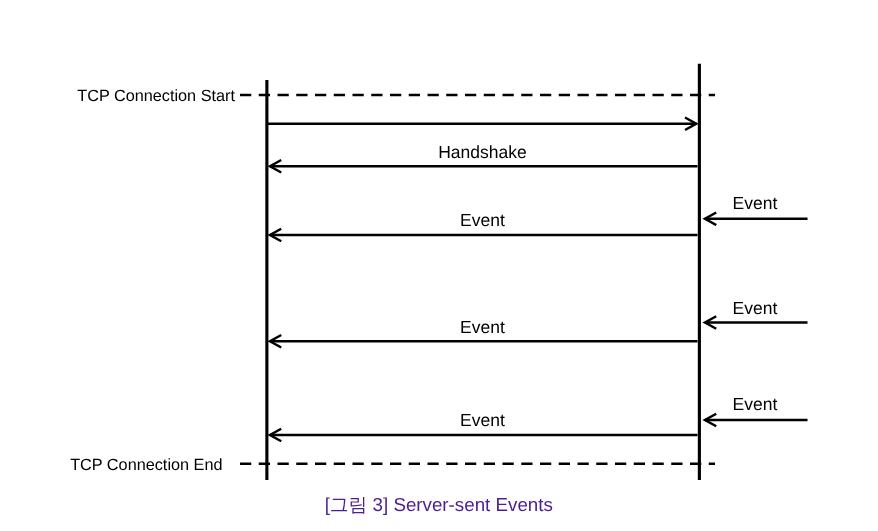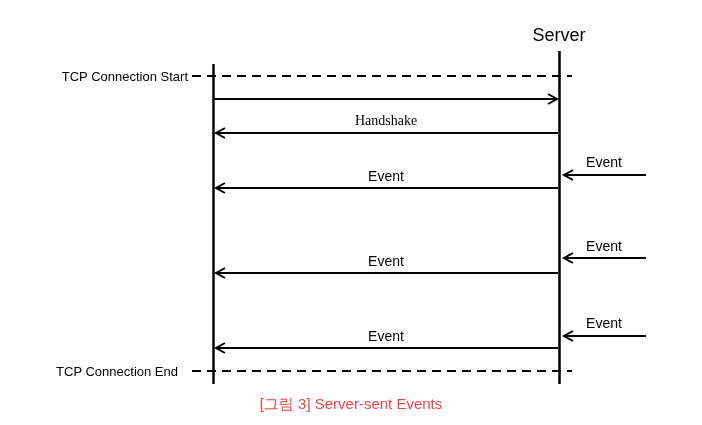--- a/index.html
+++ b/index.html
@@ -45,21 +45,21 @@
     left: 562px;
     width: 84px;
     font-size: 14px;
     text-align: center;
   }
   .caption {
     left: 0;
     width: 702px;
     font-size: 15px;
     text-align: center;
-    color: #ef4444;
+    color: #4c1d95;
   }
 </style>
 </head>
 <body>
 
 <div class="stage">
 
   <svg class="layer-lines" width="702" height="425" viewBox="0 0 702 425" xmlns="http://www.w3.org/2000/svg">
     <defs>
       <marker id="vhead" markerWidth="14" markerHeight="14" refX="10.5" refY="6" orient="auto" markerUnits="userSpaceOnUse">
@@ -79,28 +79,25 @@
     <line x1="558" y1="273" x2="216" y2="273" stroke="#000000" stroke-width="2" marker-end="url(#vhead)"></line>
     <line x1="558" y1="348" x2="216" y2="348" stroke="#000000" stroke-width="2" marker-end="url(#vhead)"></line>
 
     <line x1="646" y1="175" x2="564" y2="175" stroke="#000000" stroke-width="2" marker-end="url(#vhead)"></line>
     <line x1="646" y1="258" x2="564" y2="258" stroke="#000000" stroke-width="2" marker-end="url(#vhead)"></line>
     <line x1="646" y1="336" x2="564" y2="336" stroke="#000000" stroke-width="2" marker-end="url(#vhead)"></line>
   </svg>
 
   <div class="lbl actor-title" style="left:153px; top:12px; width:120px;">
   </div>
-  <div class="lbl actor-title" style="left:499px; top:24px; width:120px;">
-    <span class="line">Server</span>
-  </div>
 
   <div class="lbl boundary-label" style="left:38px; top:69px; width:150px;">TCP Connection Start</div>
   <div class="lbl boundary-label" style="left:28px; top:364px; width:150px;">TCP Connection End</div>
 
-  <div class="lbl msg-label" style="top:113px;font-family:Liberation Serif, serif;">Handshake</div>
+  <div class="lbl msg-label" style="top:113px;">Handshake</div>
   <div class="lbl msg-label" style="top:168px;">Event</div>
   <div class="lbl msg-label" style="top:253px;">Event</div>
   <div class="lbl msg-label" style="top:328px;">Event</div>
 
   <div class="lbl ext-label" style="top:154px;">Event</div>
   <div class="lbl ext-label" style="top:238px;">Event</div>
   <div class="lbl ext-label" style="top:315px;">Event</div>
 
   <div class="lbl caption" style="top:395px;">[그림 3] Server-sent Events</div>
 

